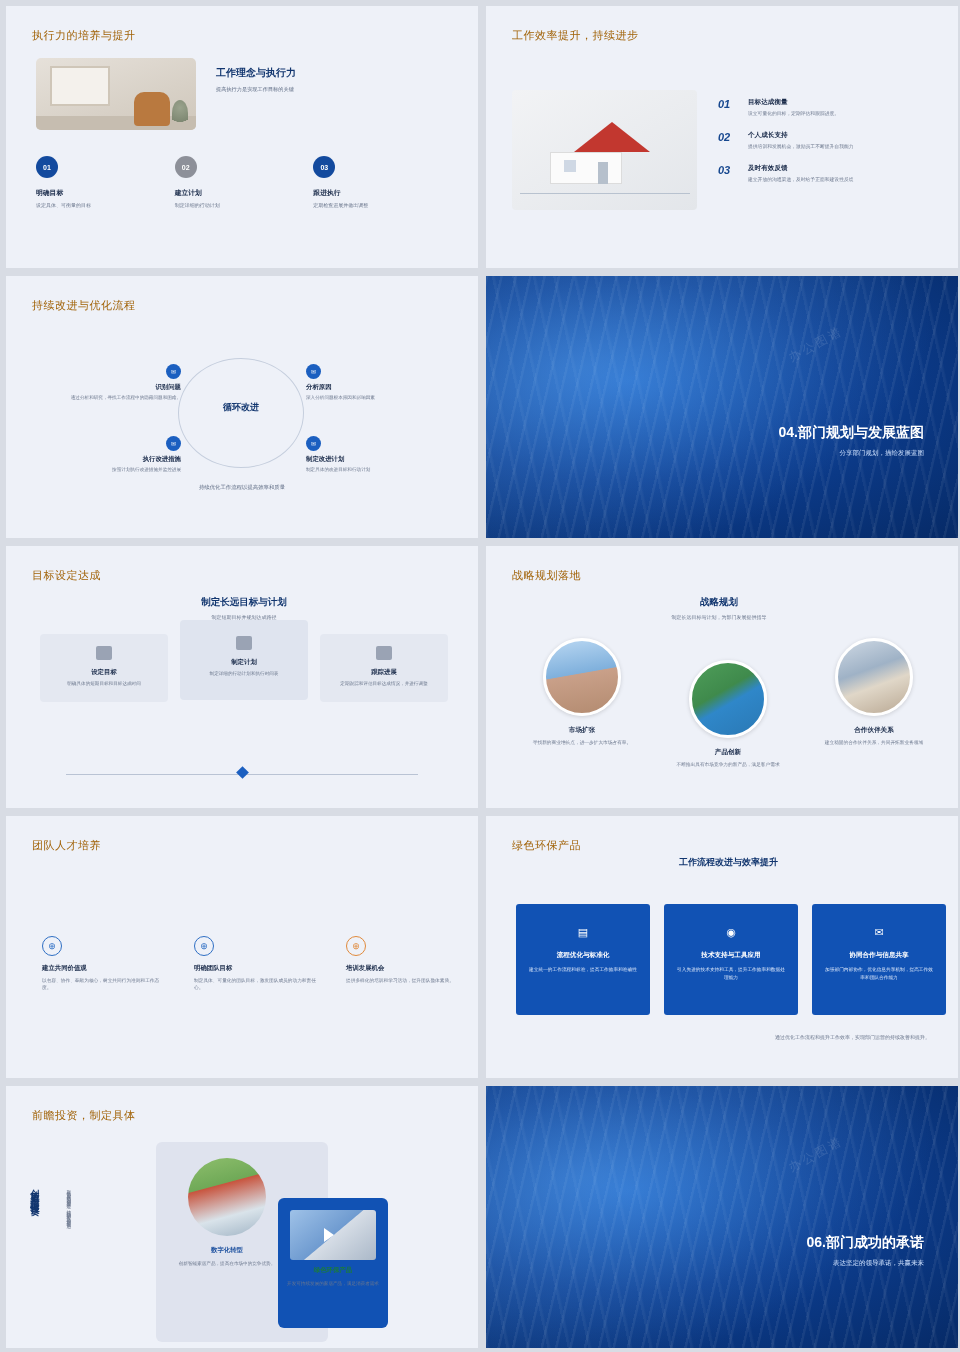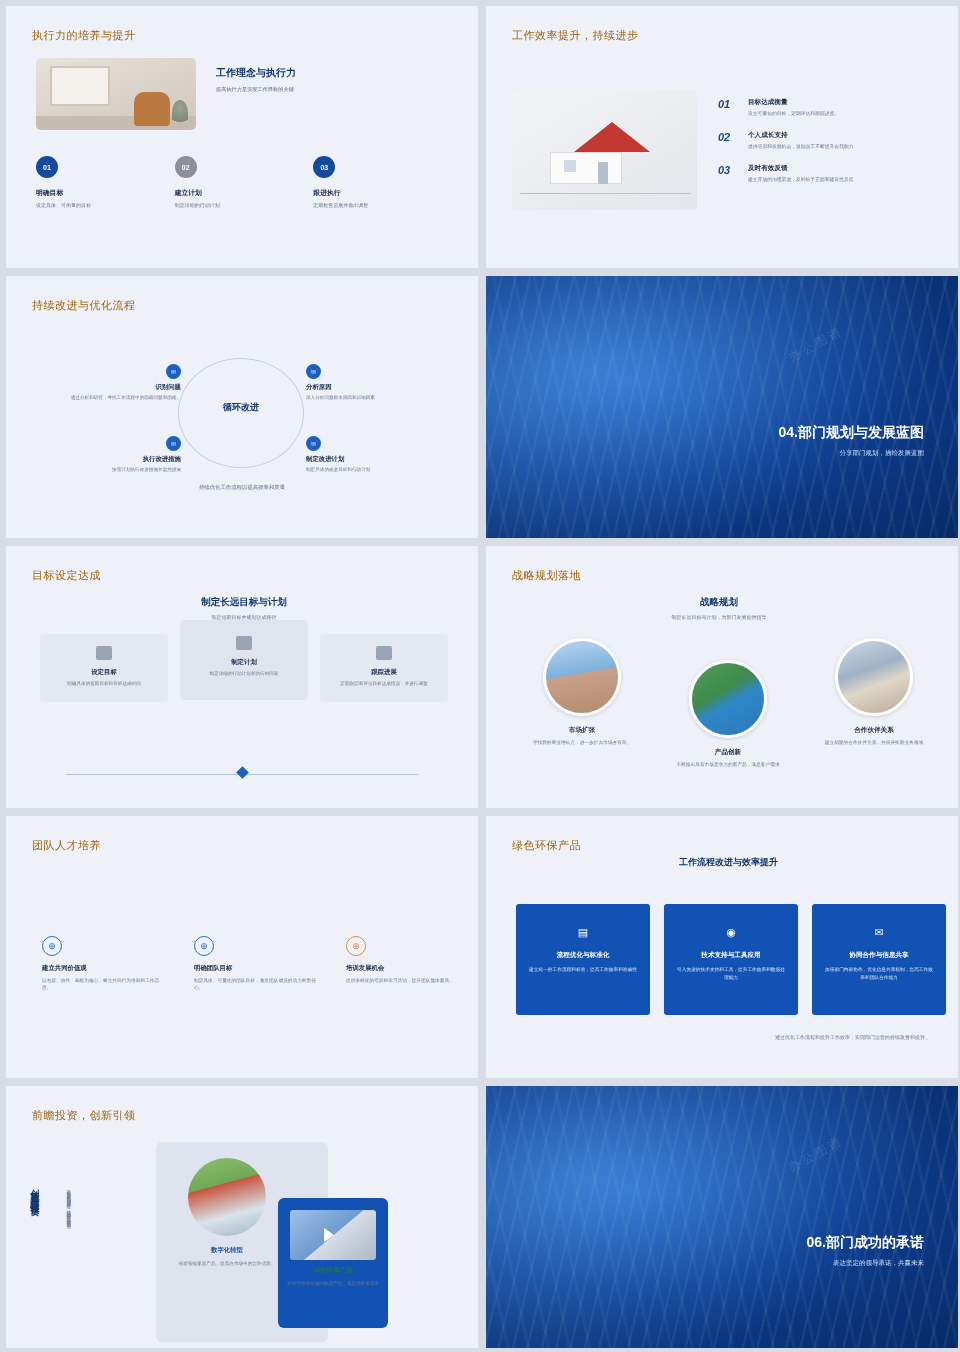--- a/index.html
+++ b/index.html
@@ -482,21 +482,21 @@
         <span class="ic">✉</span>
         <div class="ct">协同合作与信息共享</div>
         <div class="cd">加强部门内部协作，优化信息共享机制，提高工作效率和团队合作能力</div>
       </div>
     </div>
     <div class="s8-foot">通过优化工作流程和提升工作效率，实现部门运营的持续改善和提升。</div>
   </div>
 
   <div class="slide">
     <div class="pad">
-      <div class="s-title">前瞻投资，创新引领</div>
+      <div class="s-title">前瞻投资，制定具体</div>
     </div>
     <div class="s9-vert">创新项目与前瞻性投资</div>
     <div class="s9-vert2">聚焦前沿发展趋势与布局新兴赛道，持续加码研发投入与长期价值创造</div>
     <div class="s9-panel"></div>
     <div class="s9-circ"></div>
     <div class="s9-c1">
       <div class="t">数字化转型</div>
       <div class="d">创新智能家居产品，提高在市场中的竞争优势。</div>
     </div>
     <div class="s9-bluecard">

